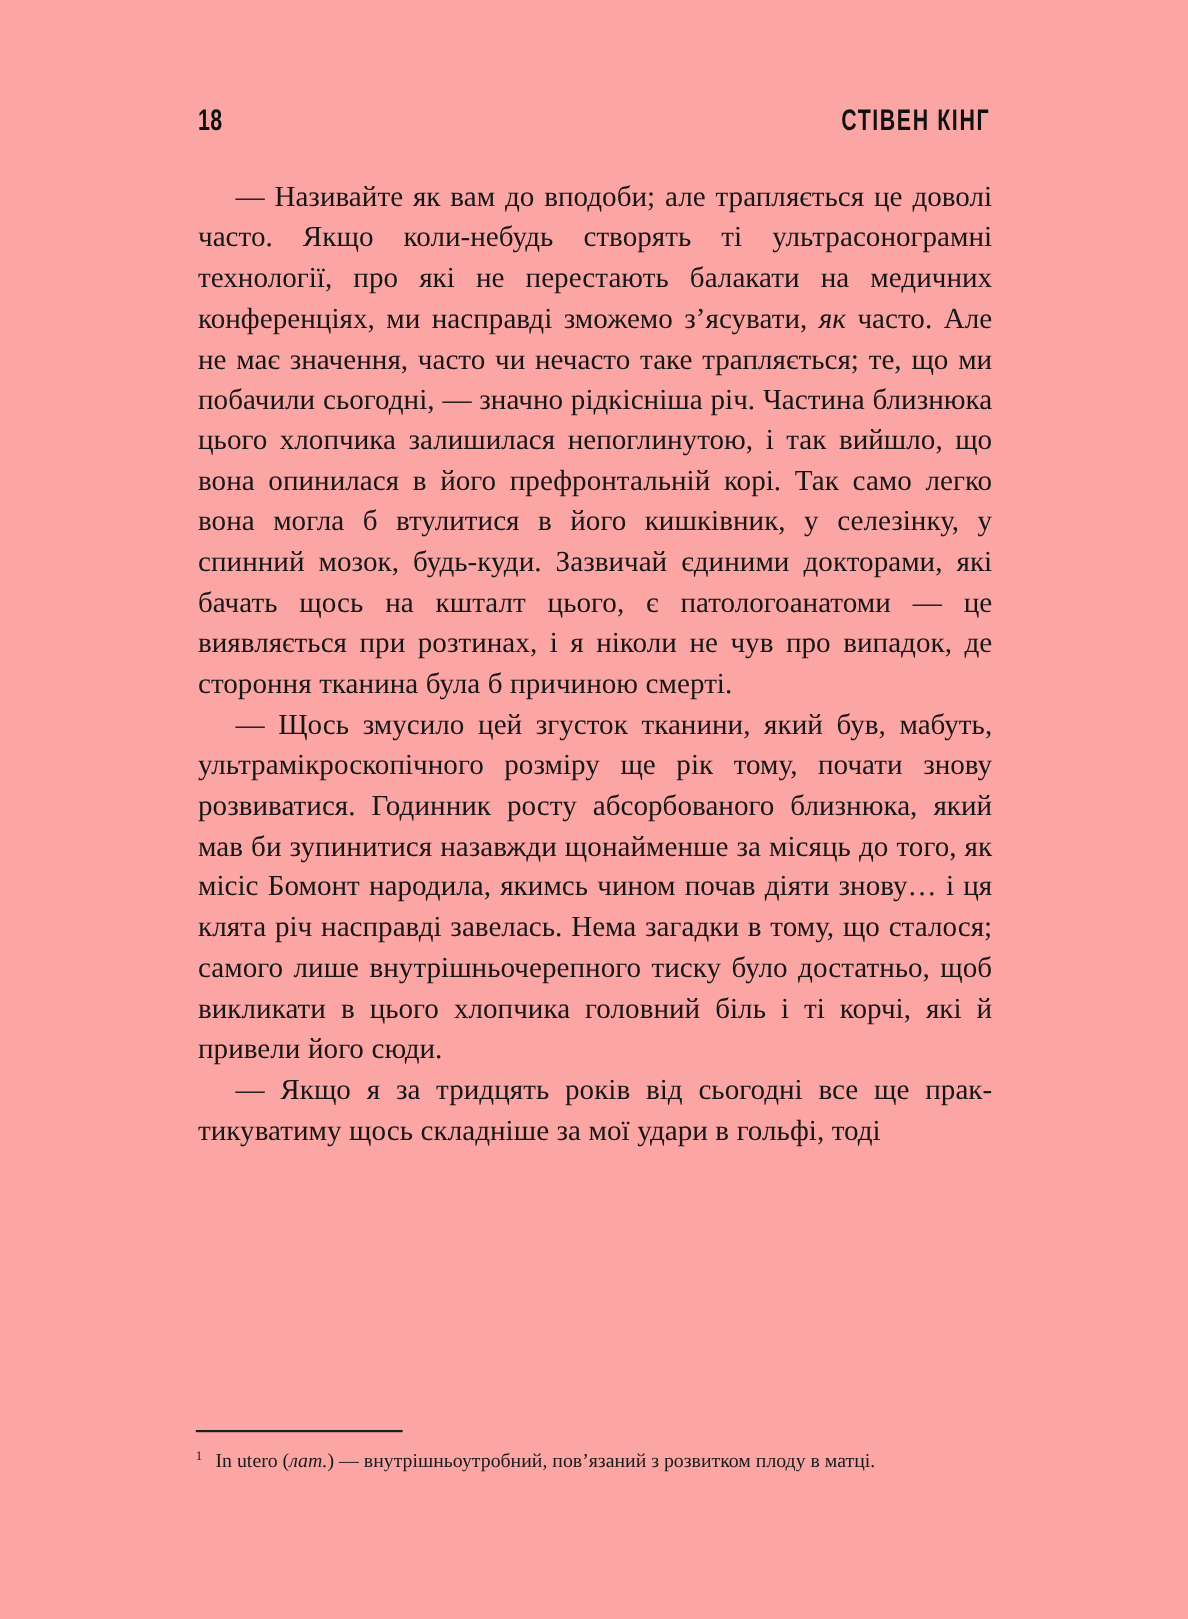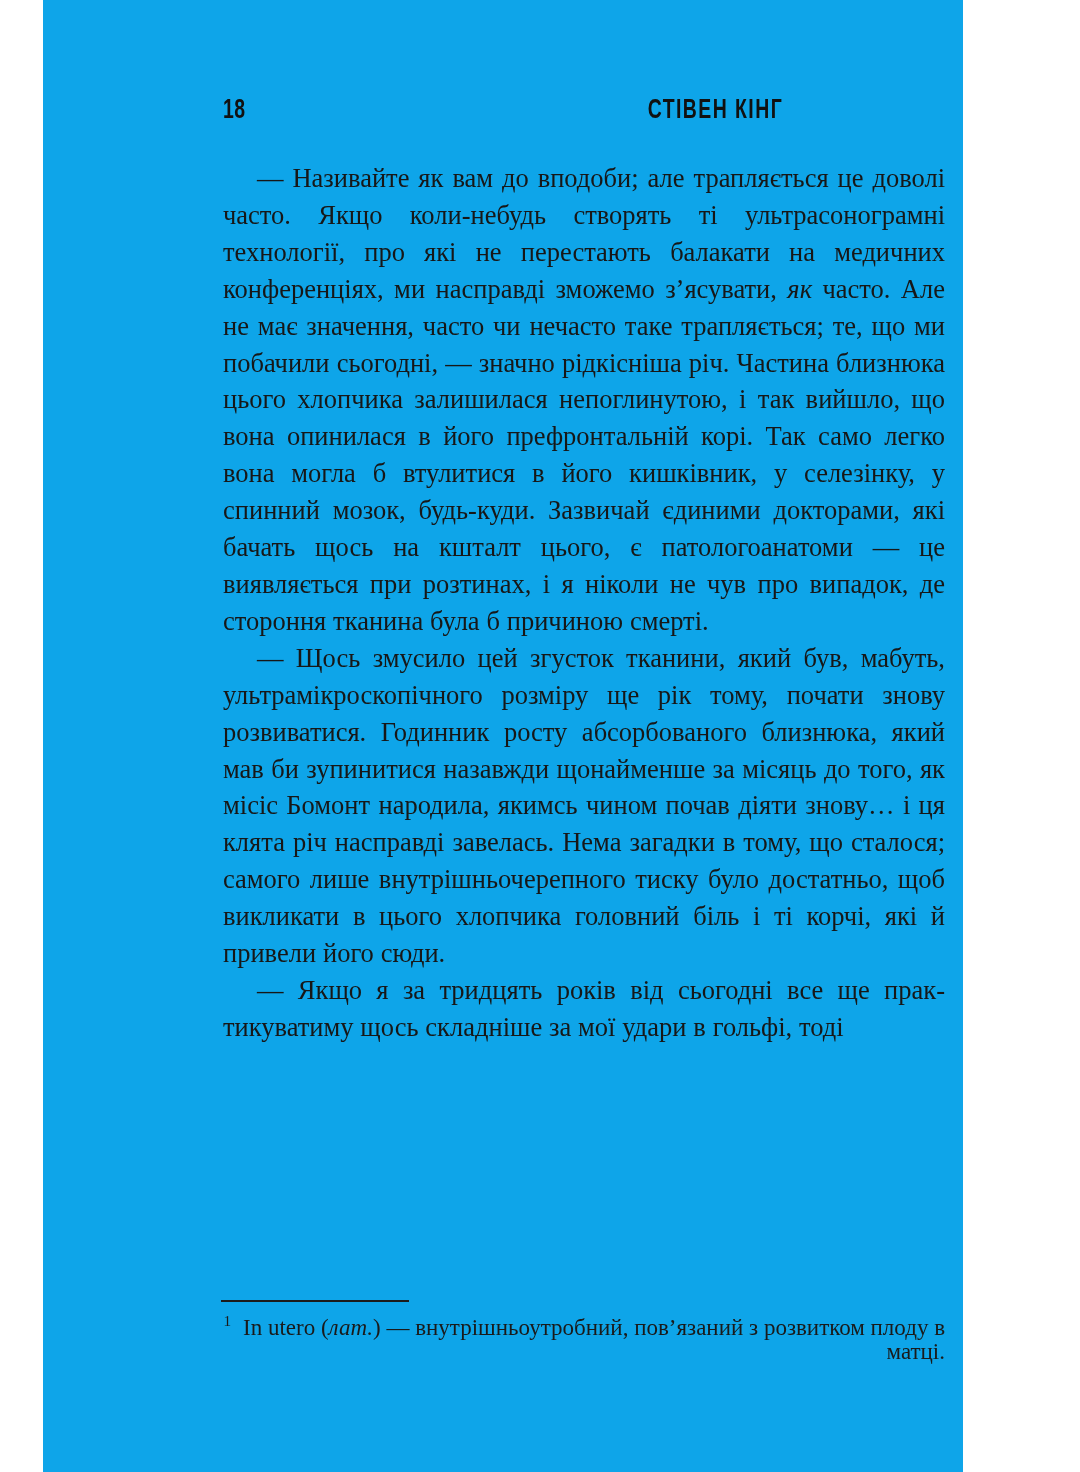--- a/index.html
+++ b/index.html
@@ -2,27 +2,26 @@
 <html><head>
 <meta charset="utf-8">
 <style>
   html, body {
     margin: 0;
     padding: 0;
     background: #ffffff;
   }
   .page {
     position: relative;
-    width: 920px;
+    width: 1080px;
     height: 1472px;
-    background: #0ea5e9;
+    background: #fca5a5;
     overflow: hidden;
     font-family: "Liberation Serif", "DejaVu Serif", serif;
     color: #171717;
-    margin-left: 43px;
   }
 
   
   .running-head {
     position: absolute;
     left: 180px;
     right: 180px;
     top: 88px;
     height: 42px;
     display: flex;
@@ -83,23 +82,23 @@
     width: 724px;
   }
   .footnote-rule {
     width: 188px;
     height: 2px;
     background: #1c1c1c;
     margin: 0 0 14px 0;
   }
   .footnote {
     margin: 0;
-    font-size: 23px;
+    font-size: 18px;
     line-height: 24px;
-    text-align: right;
+    text-align: left;
     color: #1a1a1a;
   }
   .footnote .fn-marker {
     font-size: 0.66em;
     vertical-align: super;
     line-height: 0;
     margin-right: 12px;
   }
   .footnote i {
     font-style: italic;

